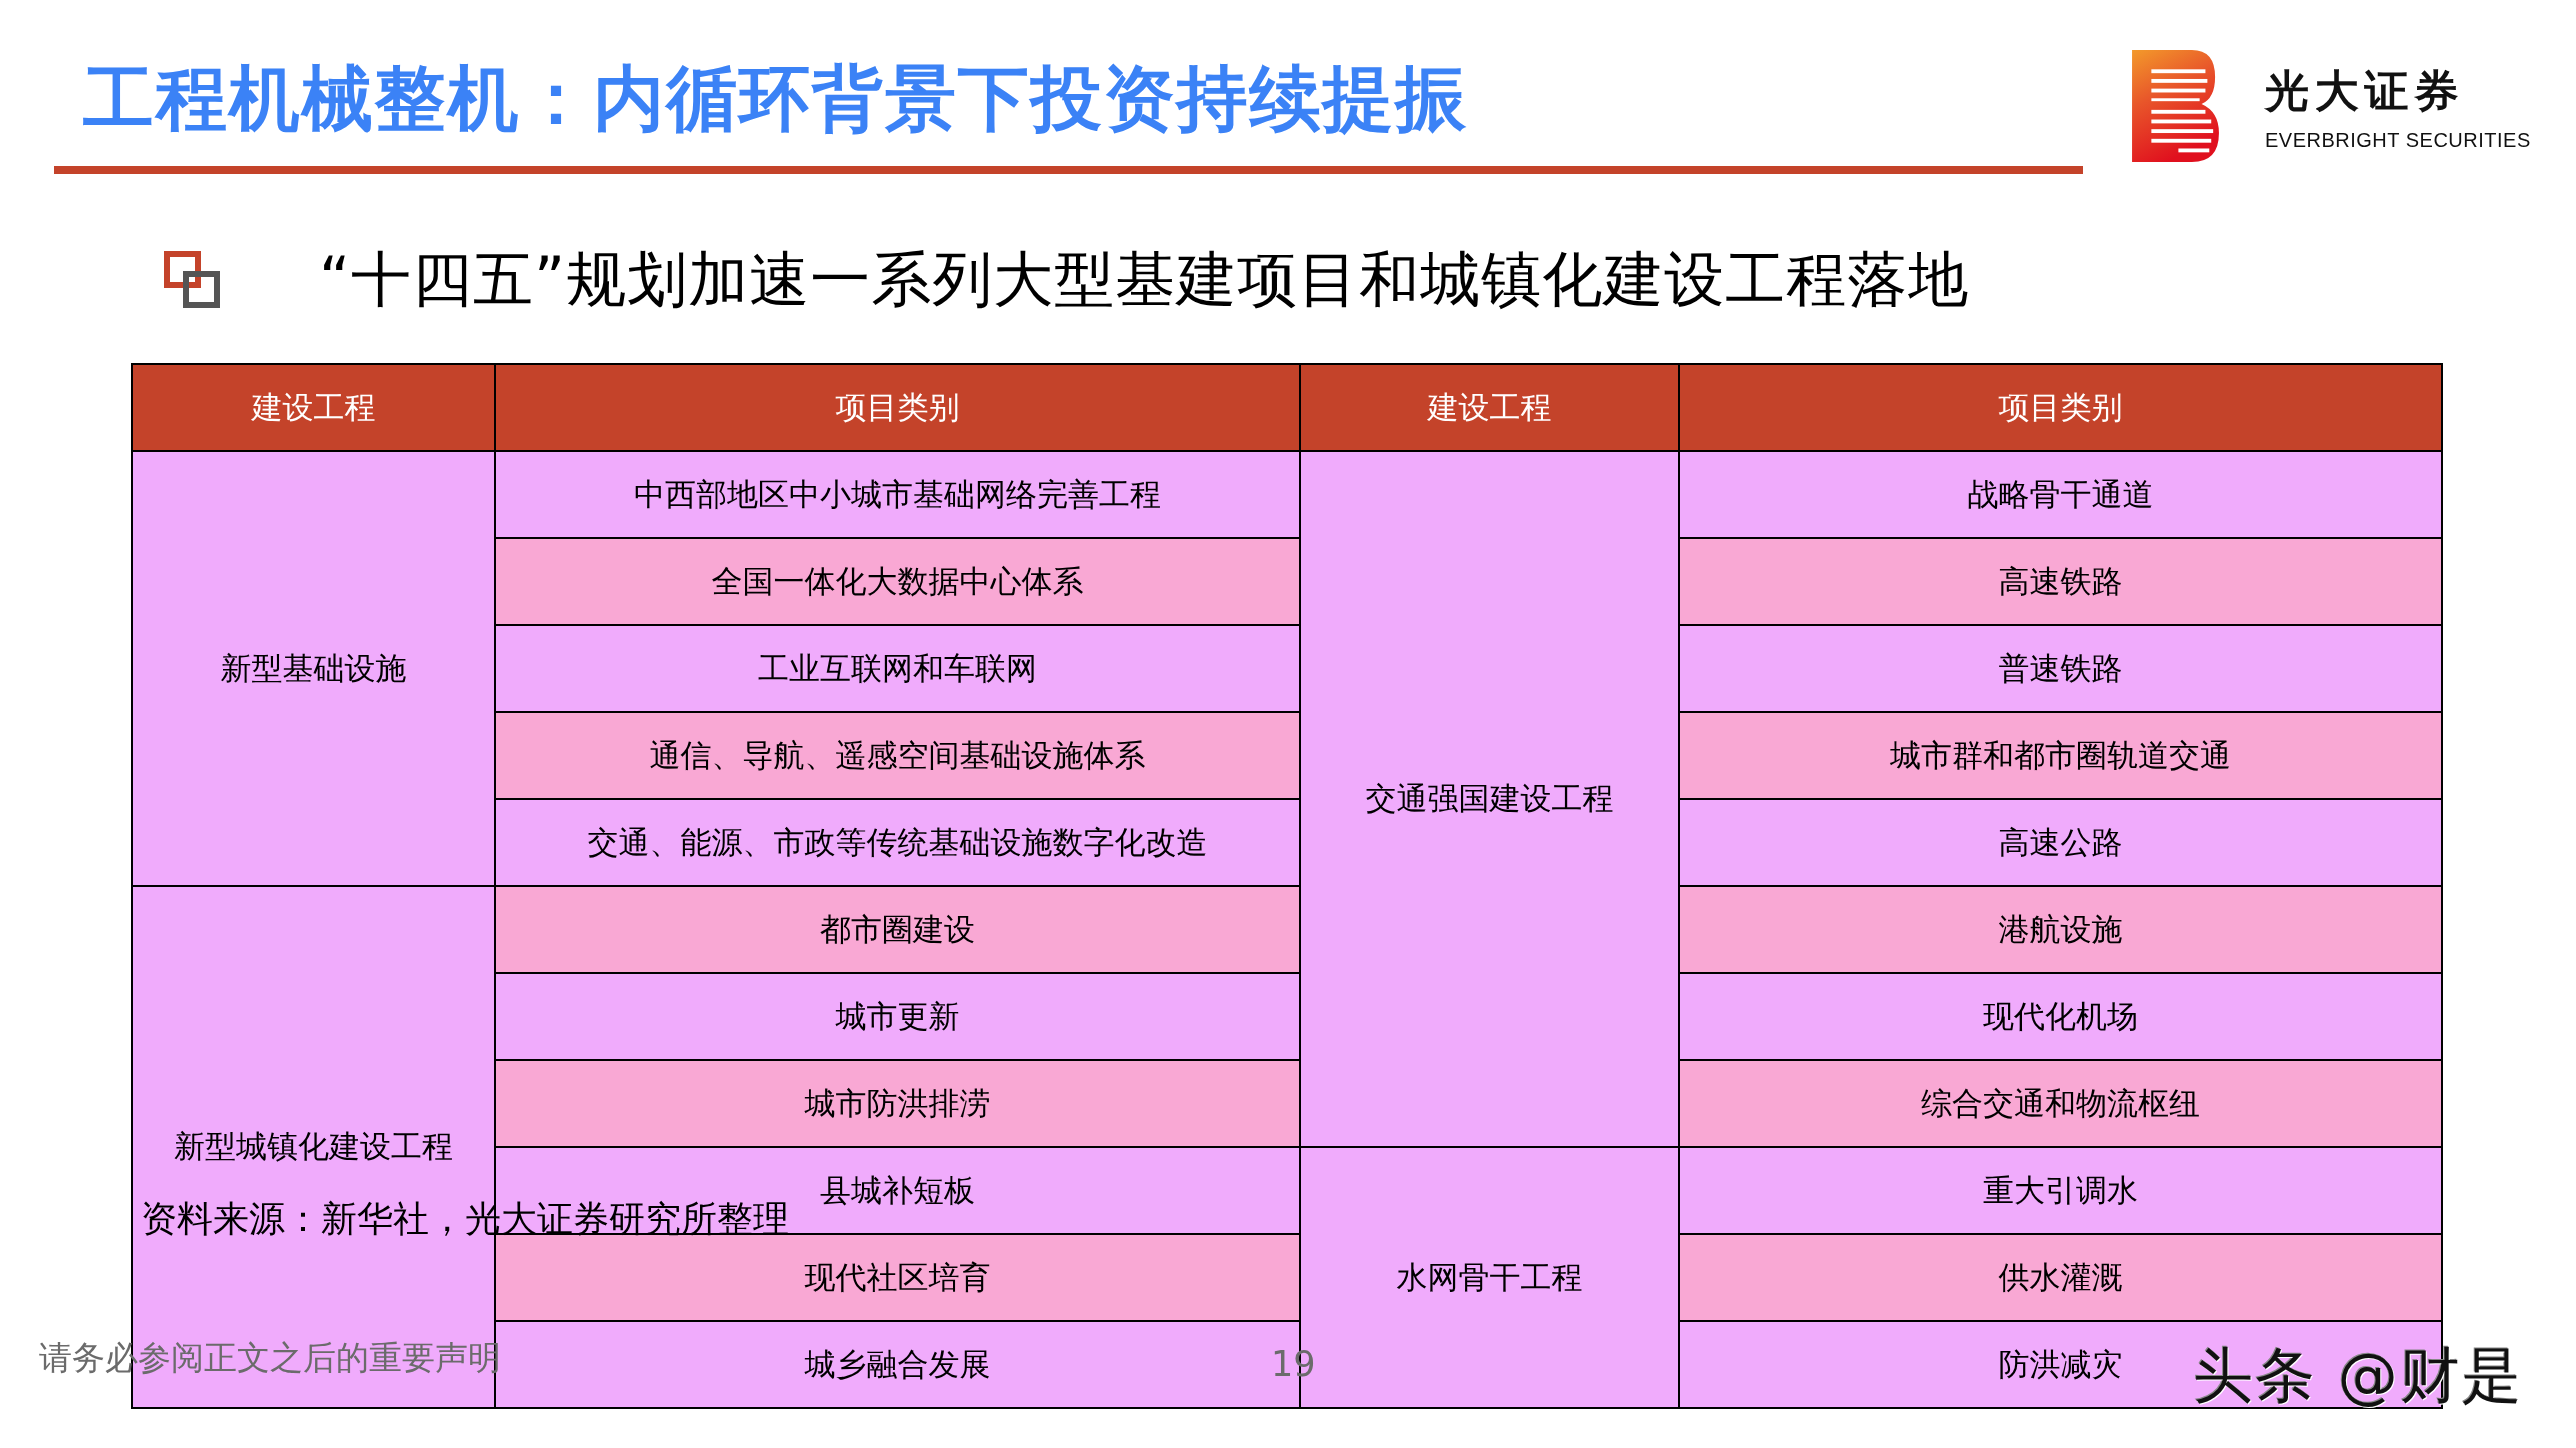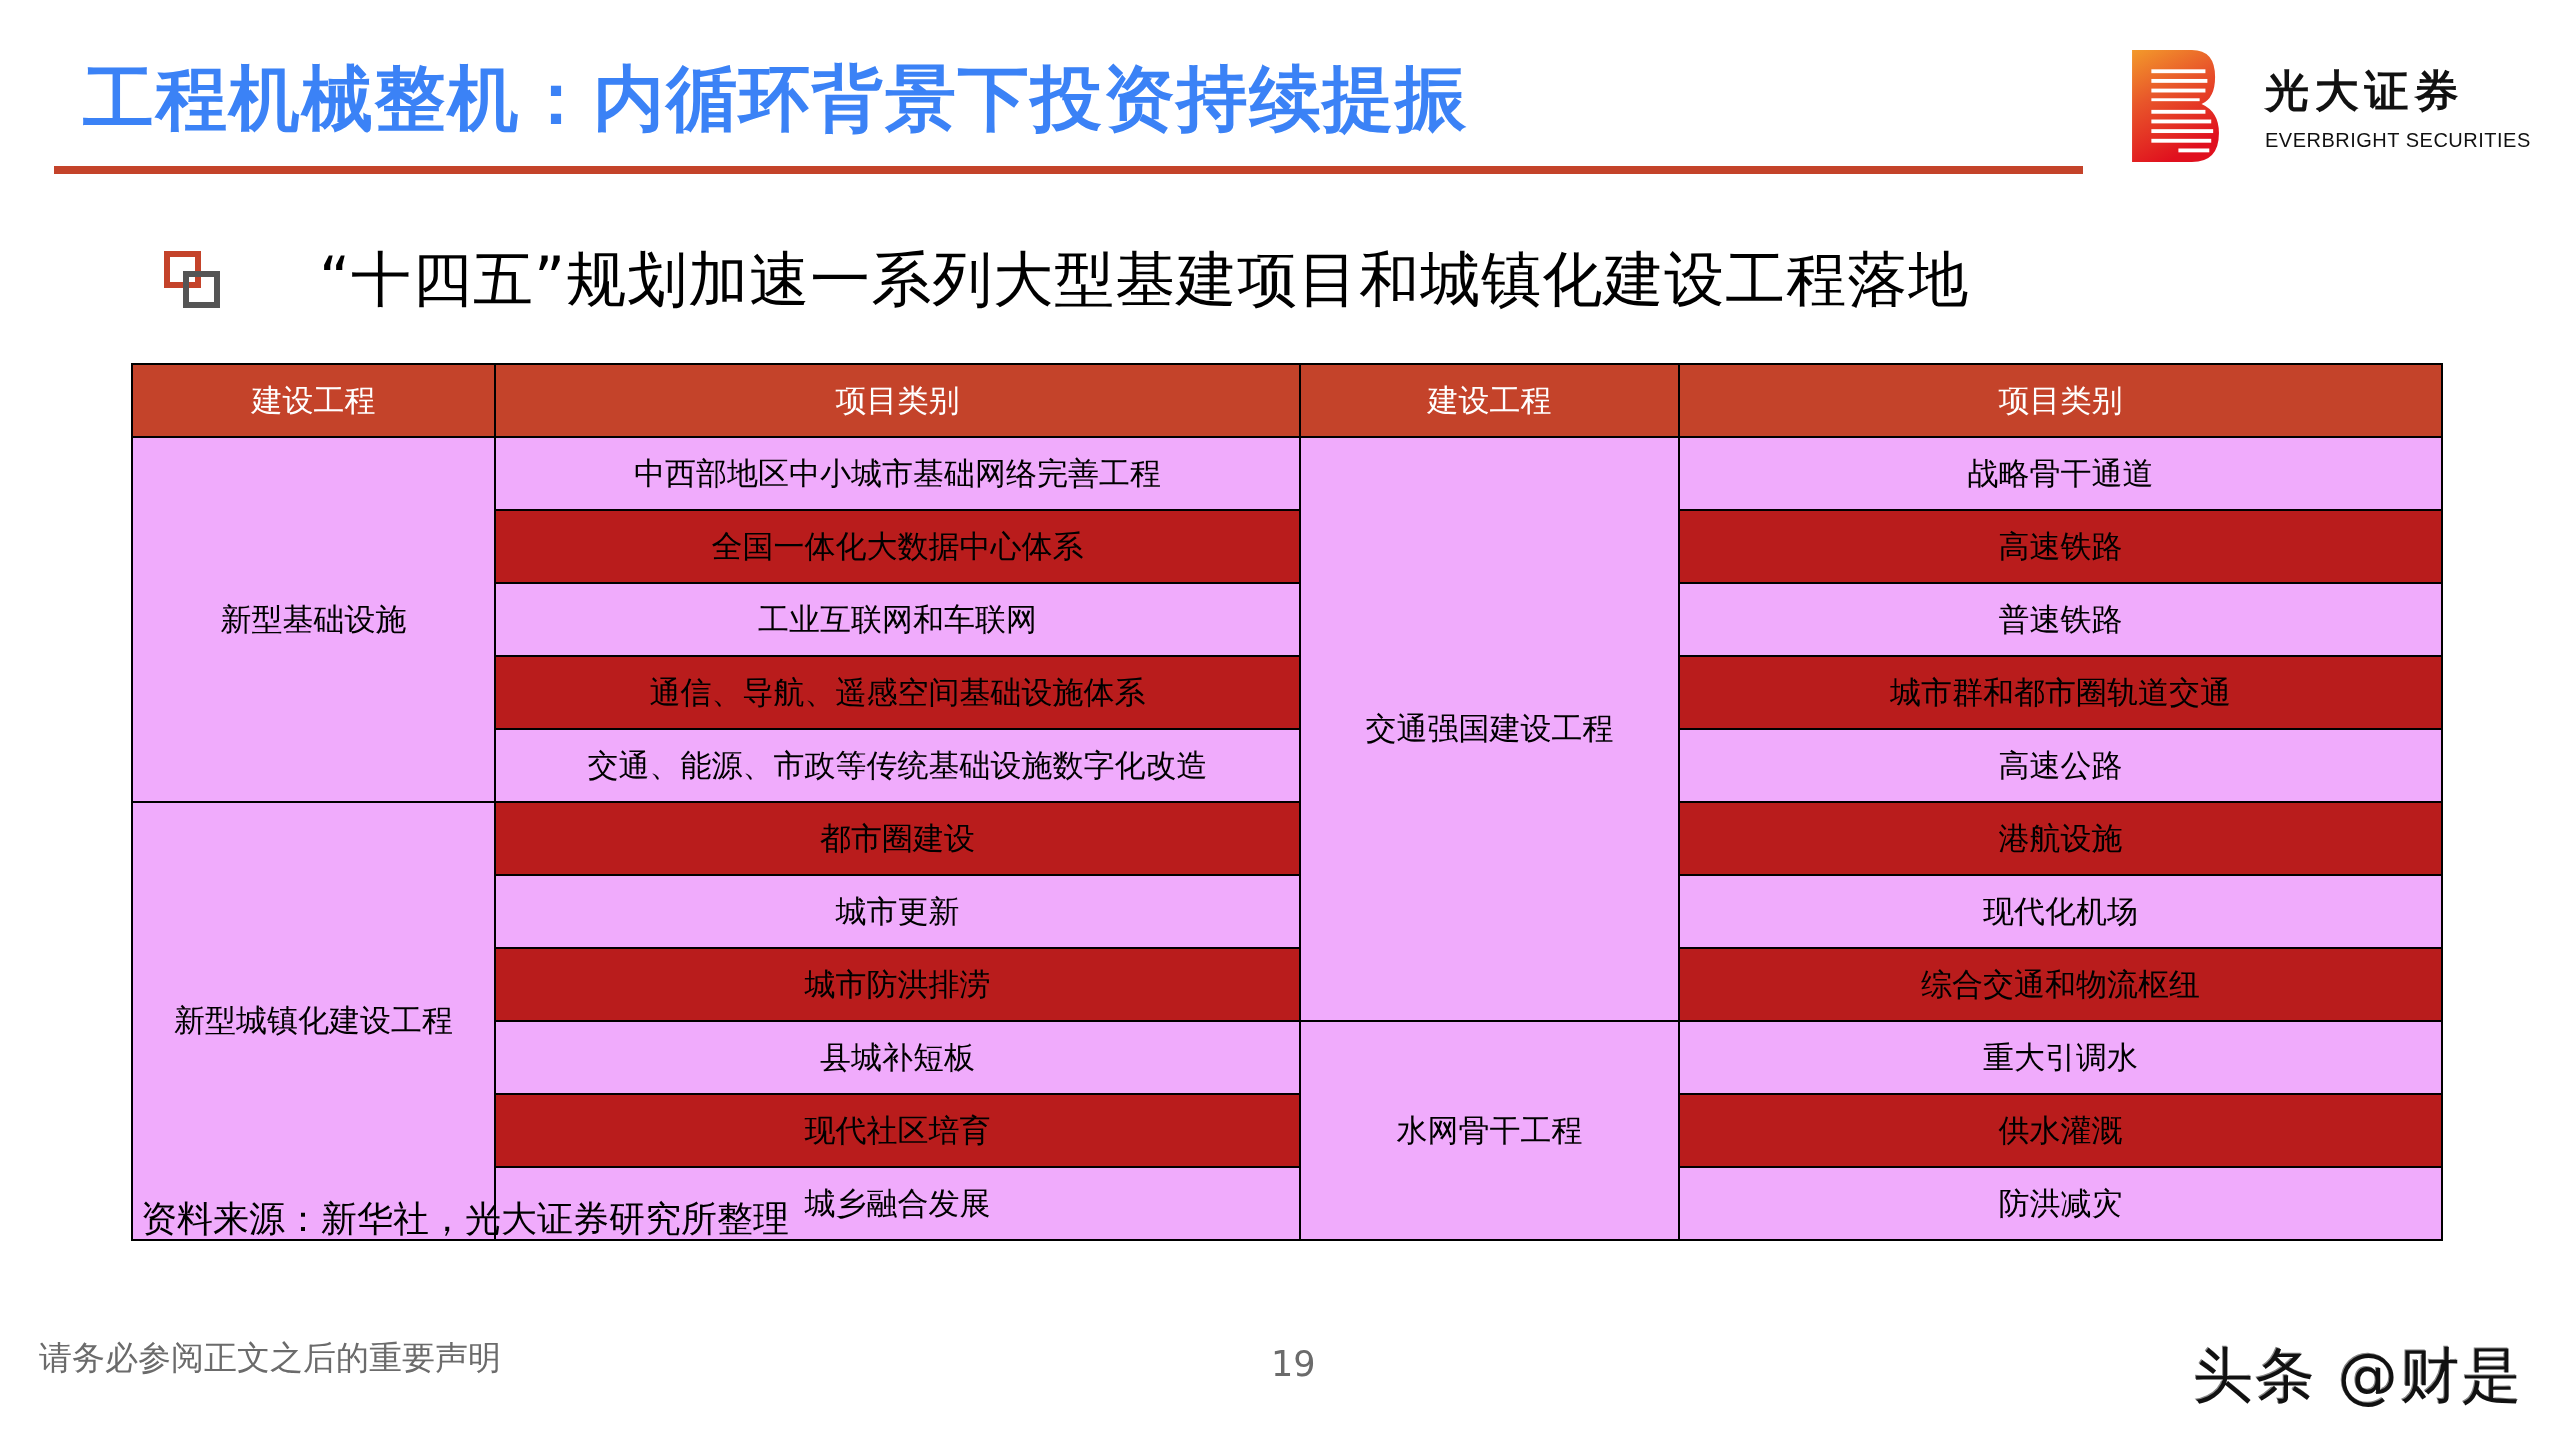--- a/index.html
+++ b/index.html
@@ -41,26 +41,26 @@
     position:absolute; left:319px; top:241px; font-size:60px; line-height:77px;
     white-space:nowrap; color:#000; letter-spacing:1px;
   }
   table.main {
     position:absolute; left:131px; top:363px;
     border-collapse:collapse; table-layout:fixed;
     width:2309px;
   }
   table.main th, table.main td {
     border:2.9px solid #000; text-align:center; vertical-align:middle;
-    font-size:31px; height:61px; padding:5px; white-space:nowrap;
+    font-size:31px; height:61px; padding:12px; white-space:nowrap;
     font-weight:normal;
     font-family:Liberation Serif, serif;
   }
   table.main th { background:#C4432A; color:#ffffff; }
-  table.main td.grey { background:#b91c1c; }
+  table.main td.grey { background:#f9a8d4; }
   table.main td.white { background:#f0abfc; }
   .source {
     position:absolute; left:141px; top:1196px; font-size:36px; line-height:46px;
     white-space:nowrap; color:#000;
   }
   .disclaimer {
     position:absolute; left:39px; top:1337px; font-size:33px; line-height:42px;
     color:#6b6b6b; white-space:nowrap;
   }
   .page-num {

